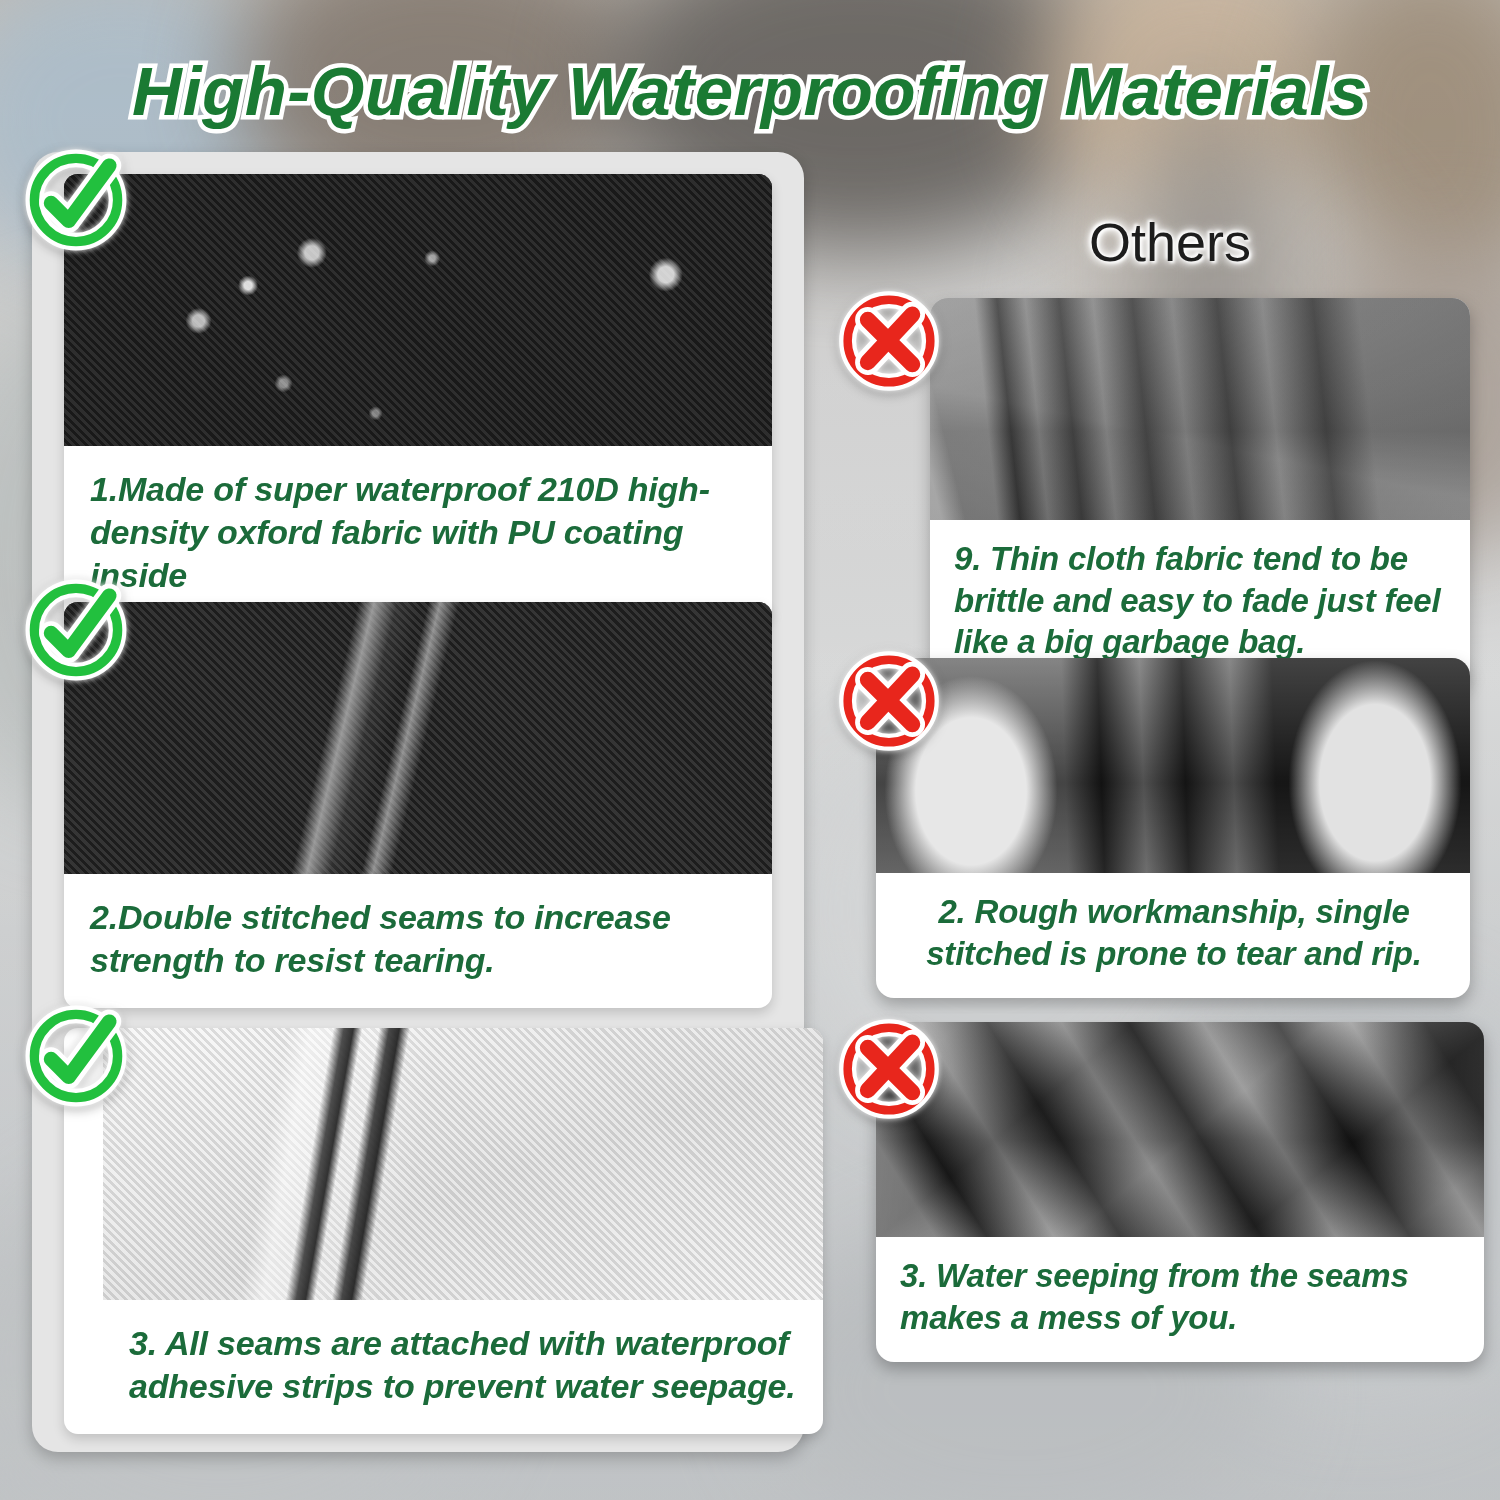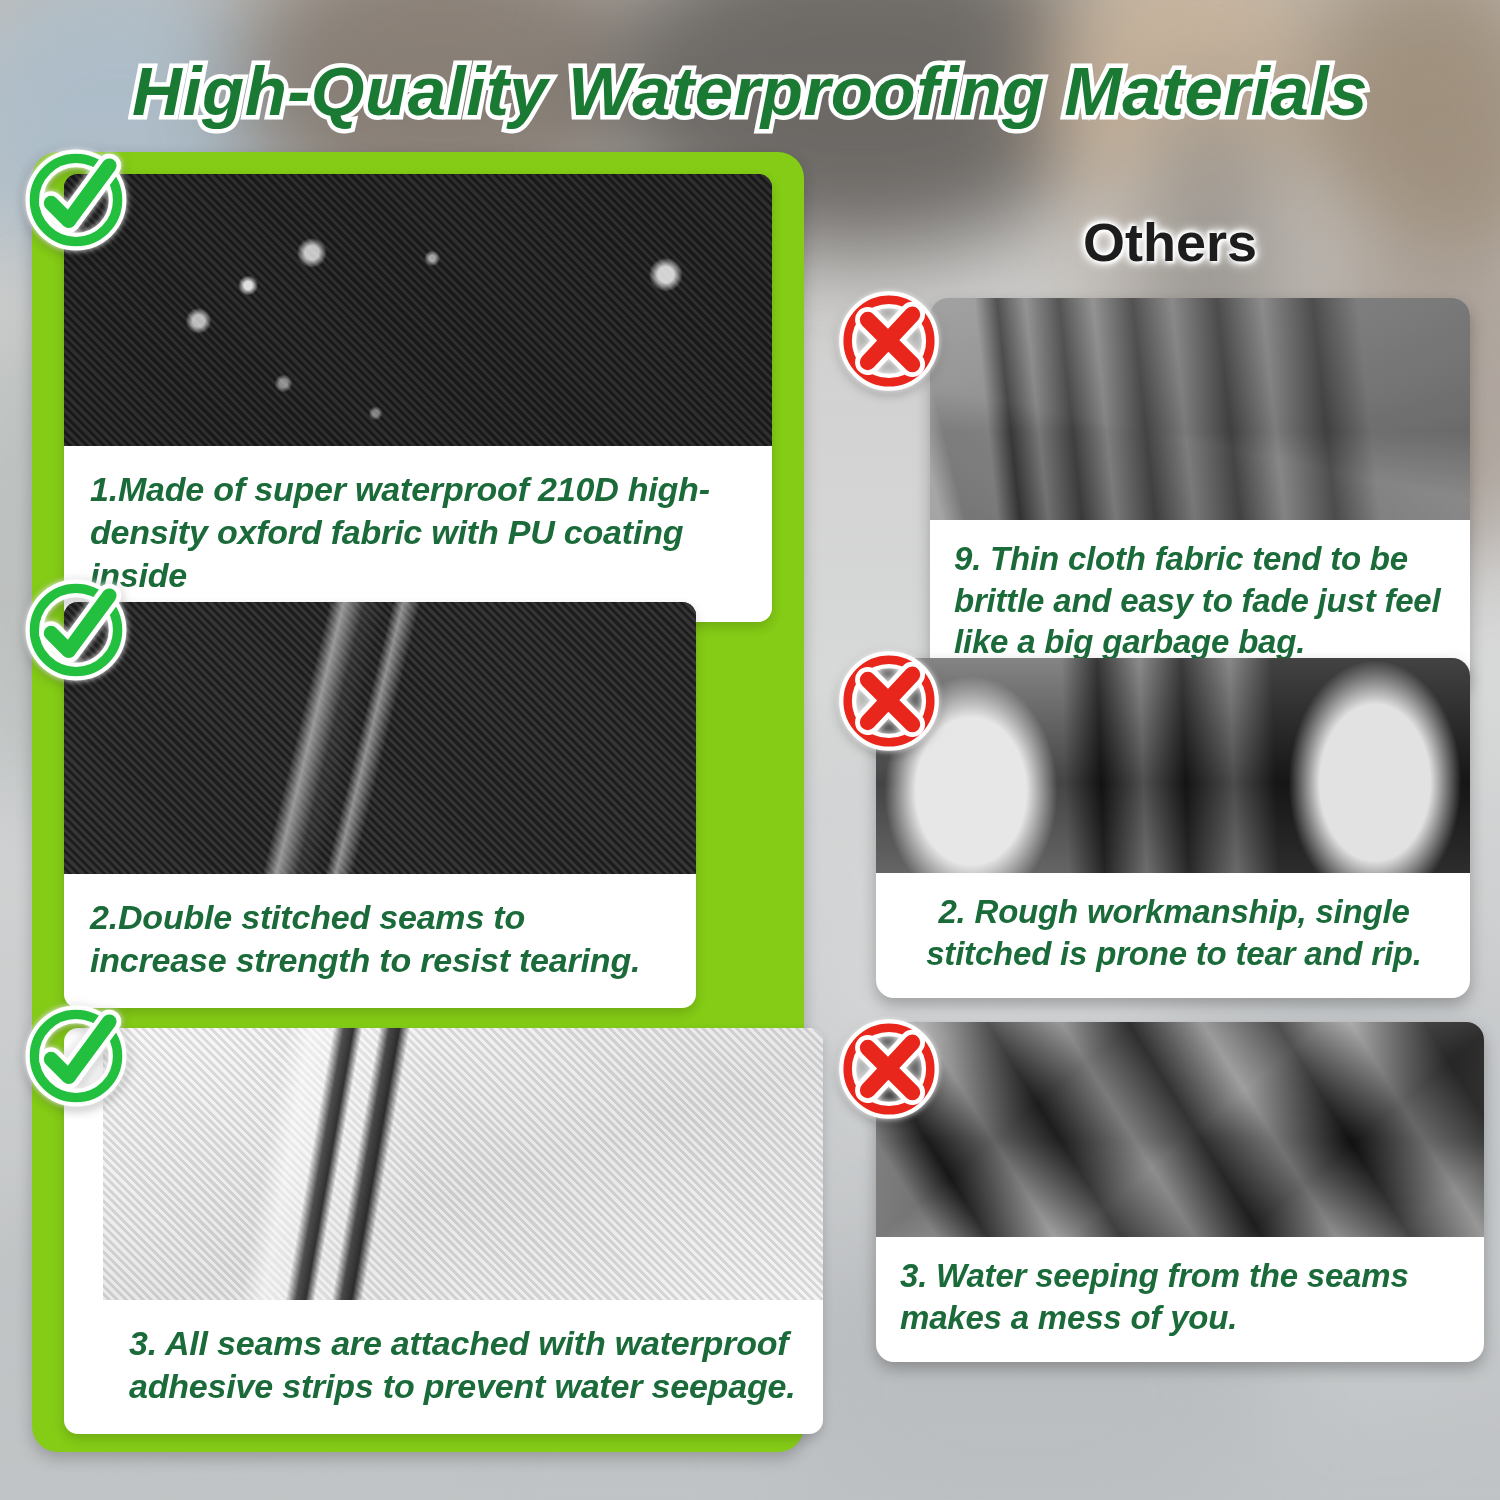--- a/index.html
+++ b/index.html
@@ -44,45 +44,45 @@
     color:#1a7a33;
     -webkit-text-stroke:9px #ffffff;
     paint-order:stroke fill;
     transform:scaleX(1.0);
     white-space:nowrap;
   }
 
   
   .others{
     position:absolute;left:1010px;top:215px;width:320px;text-align:center;
-    font-size:54px;line-height:1;font-weight:700;color:#1d1d1d;
+    font-size:54px;line-height:1;font-weight:400;color:#1d1d1d;
     text-shadow:0 0 9px #fff,0 0 9px #fff,0 0 14px #fff,2px 2px 3px rgba(255,255,255,.95),
                 -2px -2px 3px rgba(255,255,255,.95);
   }
 
   
   .left-panel{
     position:absolute;left:32px;top:152px;width:772px;height:1300px;
-    background:#84cc16;border-radius:26px;
+    background:#e5e5e5;border-radius:26px;
     box-shadow:0 6px 16px rgba(0,0,0,.22);
   }
   .l-card{
     position:absolute;left:32px;background:#ffffff;border-radius:14px;overflow:hidden;
     box-shadow:0 5px 12px rgba(0,0,0,.16);
   }
   .l-card .photo{width:100%;display:block;}
   .l-card .cap{
     padding:22px 26px 26px 26px;
     color:#1b6b3a;font-style:italic;font-weight:bold;
     font-size:34px;line-height:1.26;letter-spacing:-.2px;
   }
 
   .lc1{top:22px;width:708px;}
   .lc1 .photo{height:272px;}
-  .lc2{top:450px;width:632px;}
+  .lc2{top:450px;width:708px;}
   .lc2 .photo{height:272px;}
   .lc3{top:876px;width:720px;padding-left:39px;}
   .lc3 .photo{height:272px;}
 
   
   .ph-oxford{
     background:
       radial-gradient(circle at 26% 41%, rgba(255,255,255,.85) 0 4px, rgba(255,255,255,0) 10px),
       radial-gradient(circle at 35% 29%, rgba(255,255,255,.75) 0 7px, rgba(255,255,255,0) 15px),
       radial-gradient(circle at 19% 54%, rgba(255,255,255,.7) 0 6px, rgba(255,255,255,0) 13px),

